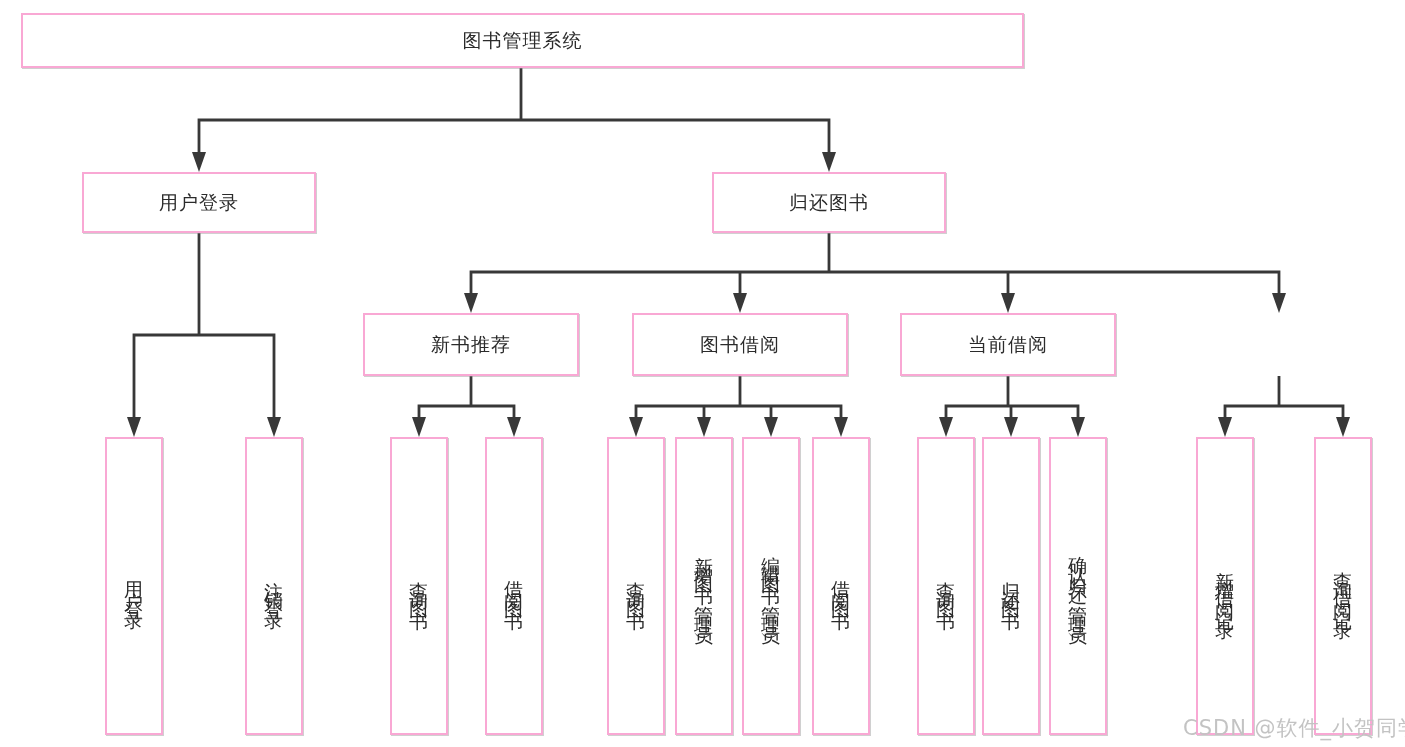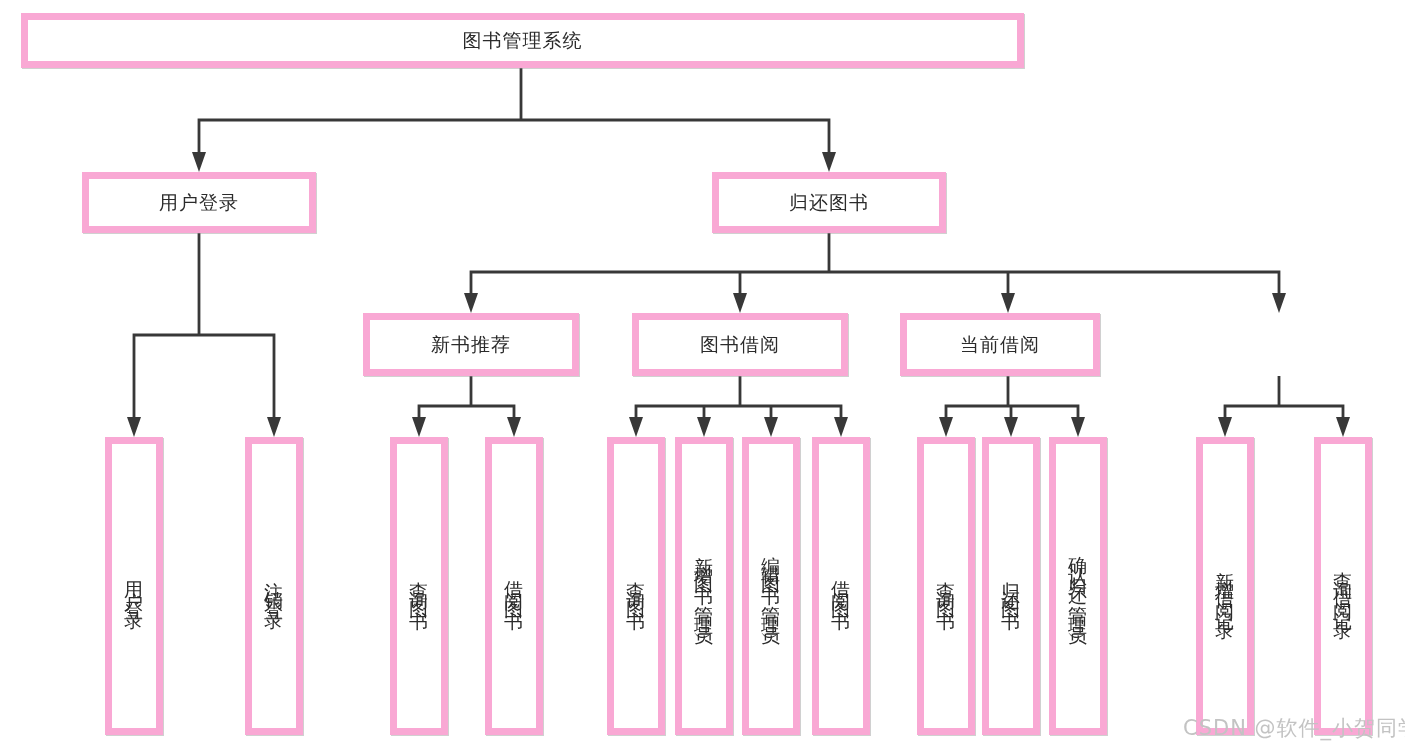--- a/index.html
+++ b/index.html
@@ -3,21 +3,21 @@
 <meta charset="utf-8">
 <style>
   html,body{margin:0;padding:0;background:#ffffff;}
   .stage{
     position:relative;width:1405px;height:747px;background:#ffffff;overflow:hidden;
     font-family:"DejaVu Sans","Liberation Sans",sans-serif;
   }
   .connectors{position:absolute;left:0;top:0;z-index:1;}
   .node{
     position:absolute;z-index:2;box-sizing:border-box;
-    background:#ffffff;border:7px solid #f9a8d4;
+    background:#ffffff;border:2px solid #f9a8d4;
     display:flex;align-items:center;justify-content:center;
     color:#2b2b2b;font-size:19px;letter-spacing:1px;
     box-shadow:1px 1px 0 rgba(150,150,150,0.45);
   }
   .leaf{top:437px;height:298px;width:58px;}
   .leaf .vtext{
     writing-mode:vertical-rl;text-orientation:mixed;
     letter-spacing:10px;line-height:1;white-space:nowrap;
   }
   .watermark{
@@ -92,21 +92,21 @@
   <div class="node" style="left:712px;top:172px;width:234px;height:61px">
     <span>归还图书</span>
   </div>
 
   <div class="node" style="left:632px;top:313px;width:216px;height:63px">
     <span>图书借阅</span>
   </div>
   <div class="node" style="left:363px;top:313px;width:216px;height:63px">
     <span>新书推荐</span>
   </div>
-  <div class="node" style="left:900px;top:313px;width:200px;height:63px">
+  <div class="node" style="left:900px;top:313px;width:216px;height:63px">
     <span>当前借阅</span>
   </div>
 
   <div class="node leaf" style="left:105px">
     <span class="vtext">用户登录</span>
   </div>
   <div class="node leaf" style="left:245px">
     <span class="vtext">注销登录</span>
   </div>
 

